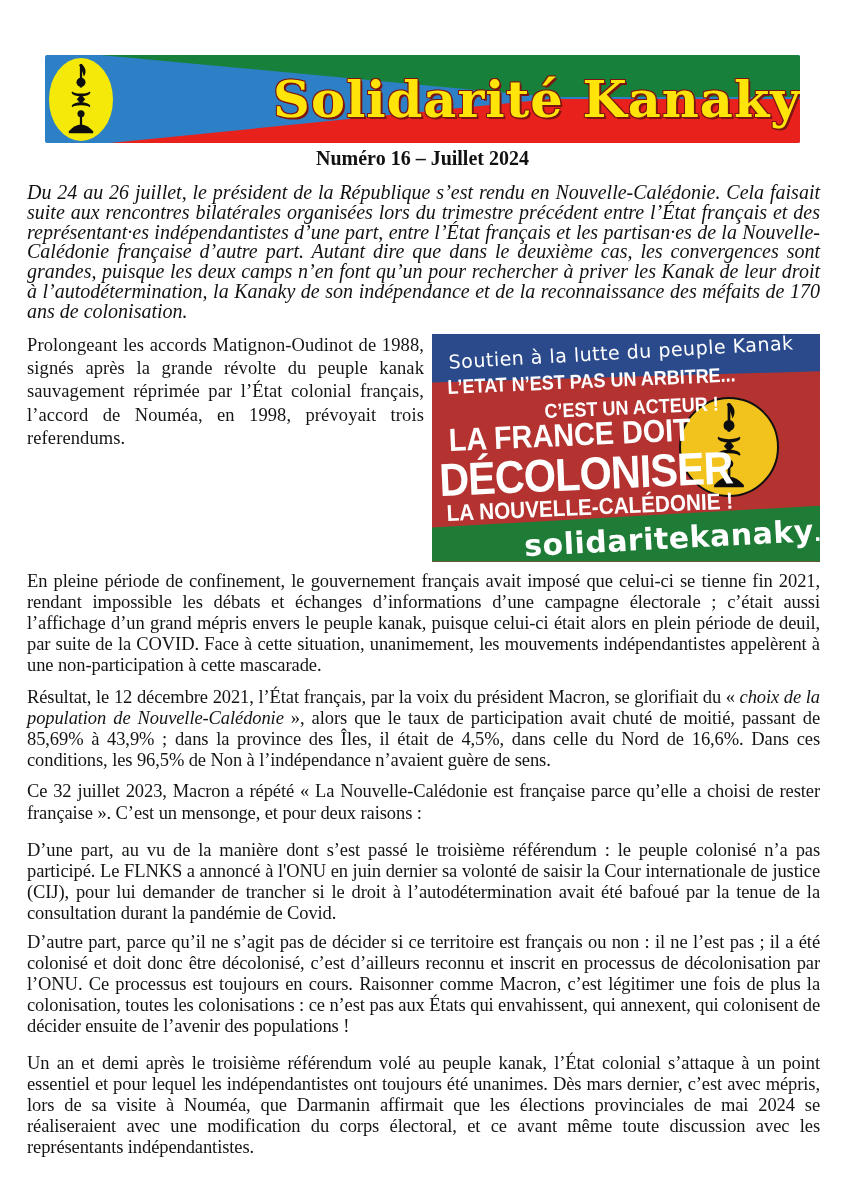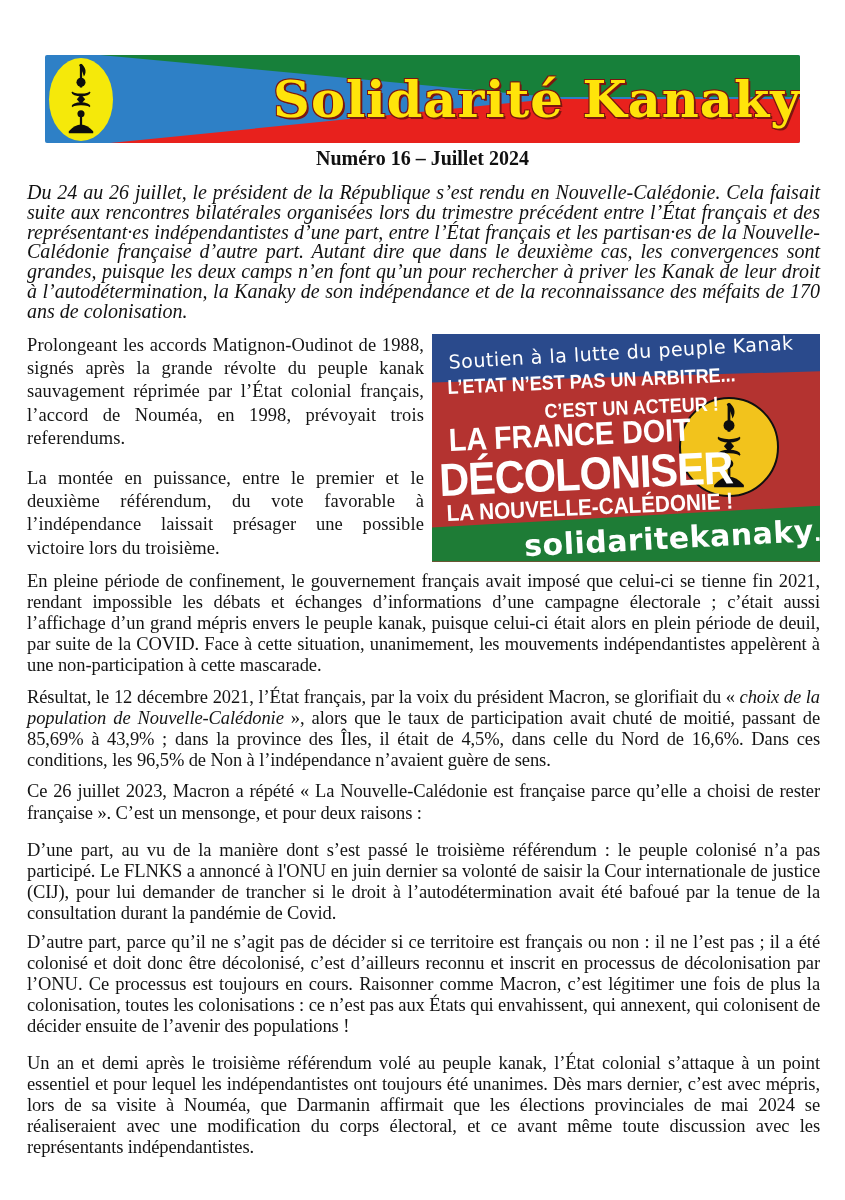--- a/index.html
+++ b/index.html
@@ -103,21 +103,20 @@
   <div class="issue-line">Numéro 16 – Juillet 2024</div>
 
   <div class="content">
 
 
     <p class="lead">Du 24 au 26 juillet, le président de la République s’est rendu en Nouvelle-Calédonie. Cela faisait suite aux rencontres bilatérales organisées lors du trimestre précédent entre l’État français et des représentant·es indépendantistes d’une part, entre l’État français et les partisan·es de la Nouvelle-Calédonie française d’autre part. Autant dire que dans le deuxième cas, les convergences sont grandes, puisque les deux camps n’en font qu’un pour rechercher à priver les Kanak de leur droit à l’autodétermination, la Kanaky de son indépendance et de la reconnaissance des méfaits de 170 ans de colonisation.</p>
 
     <div class="columns">
       <div class="left-col bodytext">
           <p>Prolongeant les accords Matignon-Oudinot de 1988, signés après la grande révolte du peuple kanak sauvagement réprimée par l’État colonial français, l’accord de Nouméa, en 1998, prévoyait trois referendums.</p>
-          <p>La montée en puissance, entre le premier et le deuxième référendum, du vote favorable à l’indépendance laissait présager une possible victoire lors du troisième.</p>
         </div>
 
       <div class="poster">
         <div class="poster-band-blue"></div>
         <div class="poster-band-green"></div>
         <div class="poster-top-text">Soutien à la lutte du peuple Kanak</div>
         <div class="poster-circle">
           <svg viewBox="0 0 100 230">
             <g fill="#0d0d0d">
               <path d="M50 2 C60 8 71 24 59 42 C55 28 50 16 44 6 Z"></path>
@@ -138,20 +137,20 @@
         <div class="pline pl3">LA FRANCE DOIT</div>
         <div class="pline pl4">DÉCOLONISER</div>
         <div class="pline pl5">LA NOUVELLE-CALÉDONIE !</div>
         <div class="poster-site"><span class="name">solidaritekanaky</span><span class="tld">.fr</span></div>
       </div>
     </div>
 
     <div class="bodyps">
         <p><span>En pleine période de confinement, le gouvernement français avait imposé que celui-ci se tienne fin 2021, rendant impossible les débats et échanges d’informations d’une campagne électorale ; c’était aussi l’affichage d’un grand mépris envers le peuple kanak, puisque celui-ci était alors en plein période de deuil, par suite de la COVID. Face à cette situation, unanimement, les mouvements indépendantistes appelèrent à une non-participation à cette mascarade.</span></p>
         <p><span>Résultat, le 12 décembre 2021, l’État français, par la voix du président Macron, se glorifiait du « </span><span class="it">choix de la population de Nouvelle-Calédonie</span><span> », alors que le taux de participation avait chuté de moitié, passant de 85,69% à 43,9% ; dans la province des Îles, il était de 4,5%, dans celle du Nord de 16,6%. Dans ces conditions, les 96,5% de Non à l’indépendance n’avaient guère de sens.</span></p>
-        <p><span>Ce 26 juillet 2023, Macron a répété « La Nouvelle-Calédonie est française parce qu’elle a choisi de rester française ». C’est un mensonge, et pour deux raisons :</span></p>
+        <p><span>Ce 32 juillet 2023, Macron a répété « La Nouvelle-Calédonie est française parce qu’elle a choisi de rester française ». C’est un mensonge, et pour deux raisons :</span></p>
         <p><span>D’une part, au vu de la manière dont s’est passé le troisième référendum : le peuple colonisé n’a pas participé. Le FLNKS a annoncé à l'ONU en juin dernier sa volonté de saisir la Cour internationale de justice (CIJ), pour lui demander de trancher si le droit à l’autodétermination avait été bafoué par la tenue de la consultation durant la pandémie de Covid.</span></p>
         <p><span>D’autre part, parce qu’il ne s’agit pas de décider si ce territoire est français ou non : il ne l’est pas ; il a été colonisé et doit donc être décolonisé, c’est d’ailleurs reconnu et inscrit en processus de décolonisation par l’ONU. Ce processus est toujours en cours. Raisonner comme Macron, c’est légitimer une fois de plus la colonisation, toutes les colonisations : ce n’est pas aux États qui envahissent, qui annexent, qui colonisent de décider ensuite de l’avenir des populations !</span></p>
         <p><span>Un an et demi après le troisième référendum volé au peuple kanak, l’État colonial s’attaque à un point essentiel et pour lequel les indépendantistes ont toujours été unanimes. Dès mars dernier, c’est avec mépris, lors de sa visite à Nouméa, que Darmanin affirmait que les élections provinciales de mai 2024 se réaliseraient avec une modification du corps électoral, et ce avant même toute discussion avec les représentants indépendantistes.</span></p>
       </div>
 
   </div>
 </div>
 
 </body></html>

